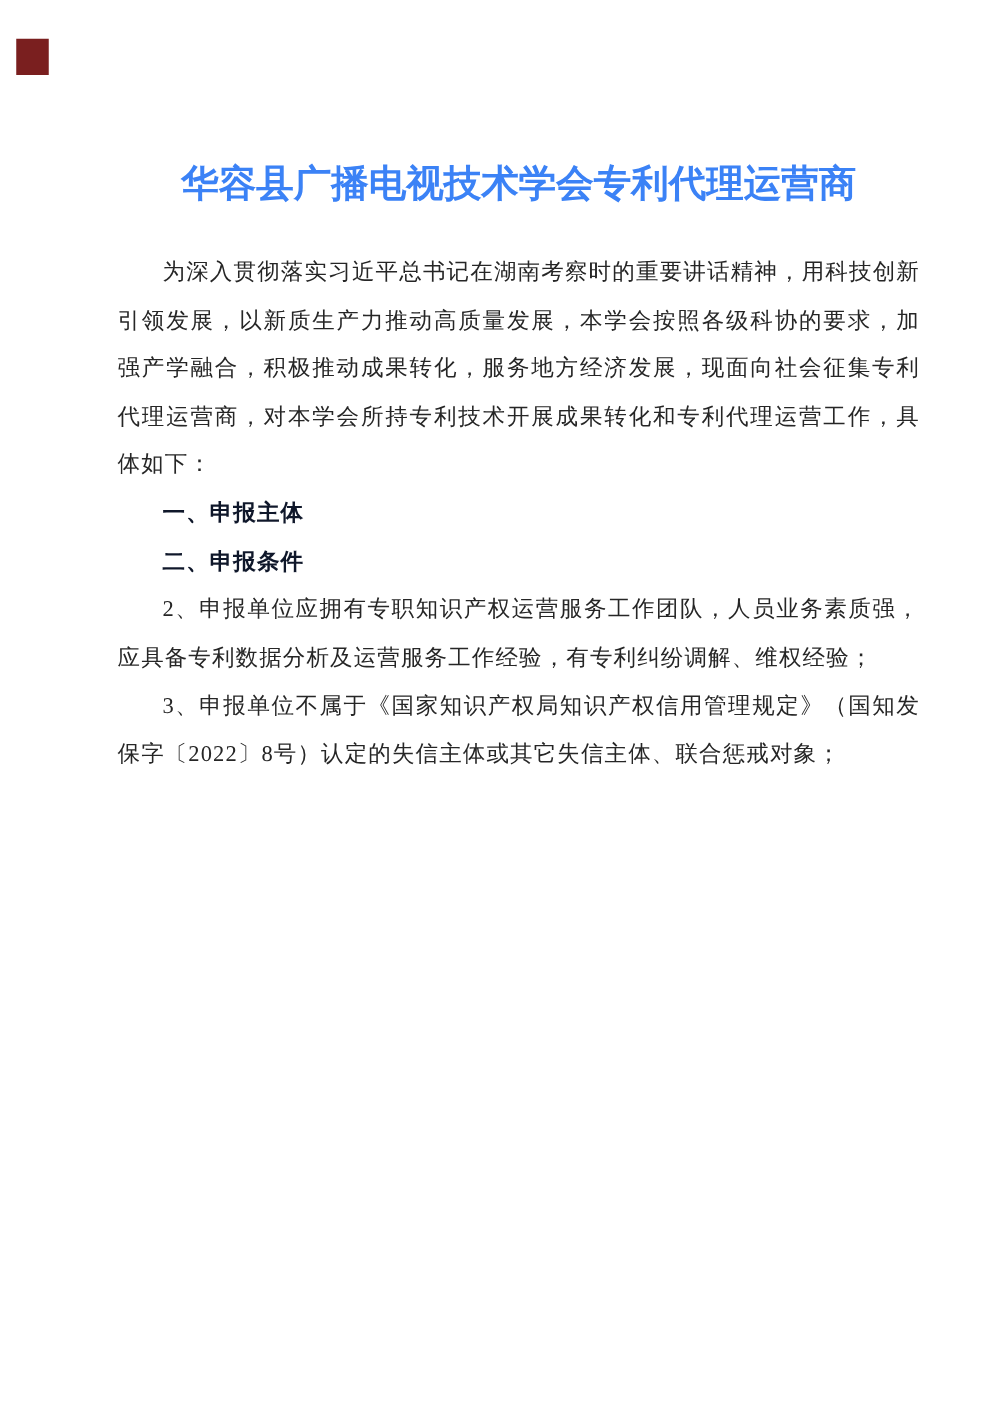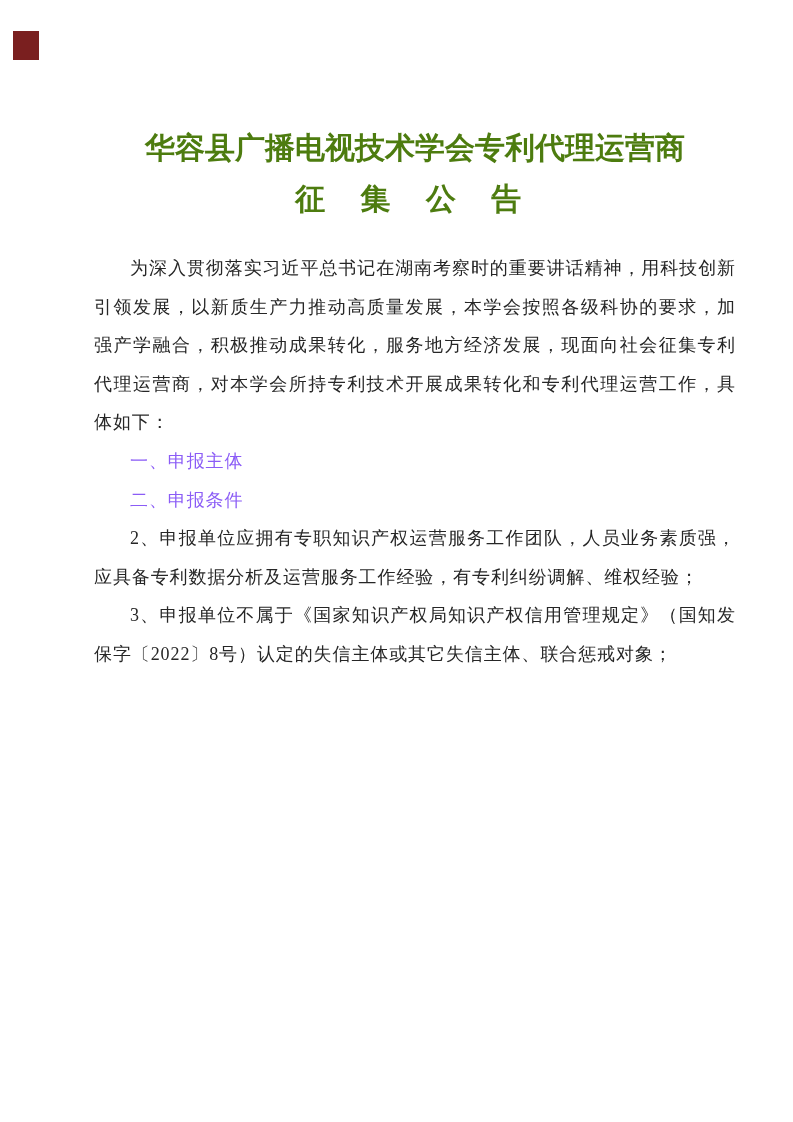--- a/index.html
+++ b/index.html
@@ -25,21 +25,21 @@
     position: absolute;
     left: 13px;
     top: 31px;
     width: 26px;
     height: 29px;
   }
   .doc-title {
     text-align: center;
     font-family: "Liberation Sans", sans-serif;
     font-weight: bold;
-    color: #4d7c0f;
+    color: #3b82f6;
     font-size: 30px;
     line-height: 51px;
     margin: 0 0 25px 0;
   }
   .title-line {
     white-space: nowrap;
   }
   .title-line-2 {
     letter-spacing: 0.45em;
   }
@@ -50,34 +50,33 @@
     text-align: justify;
     letter-spacing: 0.05em;
   }
   .doc-body p {
     margin: 0;
     padding: 0;
     text-indent: 2em;
   }
   .doc-body p.heading {
     font-family: "Liberation Sans", sans-serif;
-    font-weight: normal;
-    color: #8b5cf6;
+    font-weight: bold;
+    color: #0f172a;
   }
 </style>
 </head>
 <body>
 
 <div class="page">
 
   <div class="corner-mark" style="background: rgb(122, 31, 31);"></div>
 
   <div class="doc-title">
     <div class="title-line title-line-1">华容县广播电视技术学会专利代理运营商</div>
-    <div class="title-line title-line-2">征 集 公 告</div>
   </div>
 
   <div class="doc-body">
       <p class="body-paragraph">为深入贯彻落实习近平总书记在湖南考察时的重要讲话精神，用科技创新引领发展，以新质生产力推动高质量发展，本学会按照各级科协的要求，加强产学融合，积极推动成果转化，服务地方经济发展，现面向社会征集专利代理运营商，对本学会所持专利技术开展成果转化和专利代理运营工作，具体如下：</p>
       <p class="heading">一、申报主体</p>
       <p class="heading">二、申报条件</p>
       <p class="body-paragraph">2、申报单位应拥有专职知识产权运营服务工作团队，人员业务素质强，应具备专利数据分析及运营服务工作经验，有专利纠纷调解、维权经验；</p>
       <p class="body-paragraph">3、申报单位不属于《国家知识产权局知识产权信用管理规定》（国知发保字〔2022〕8号）认定的失信主体或其它失信主体、联合惩戒对象；</p>
     </div>
 

